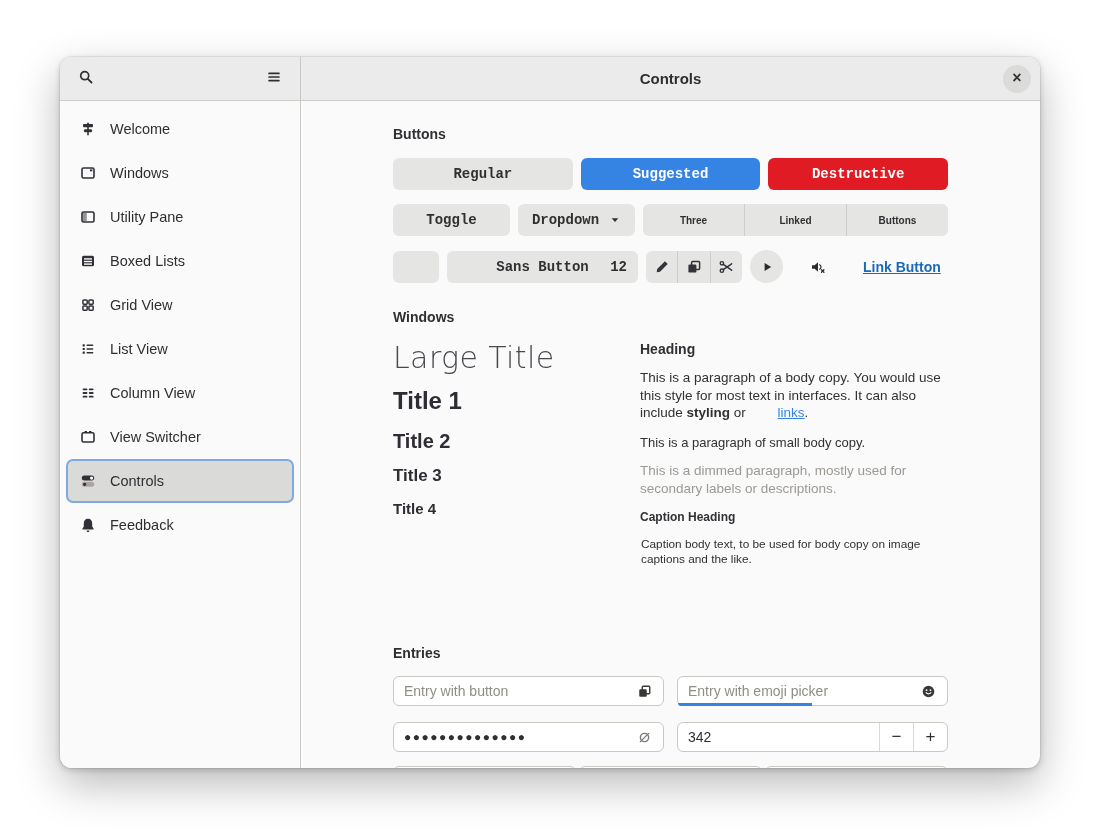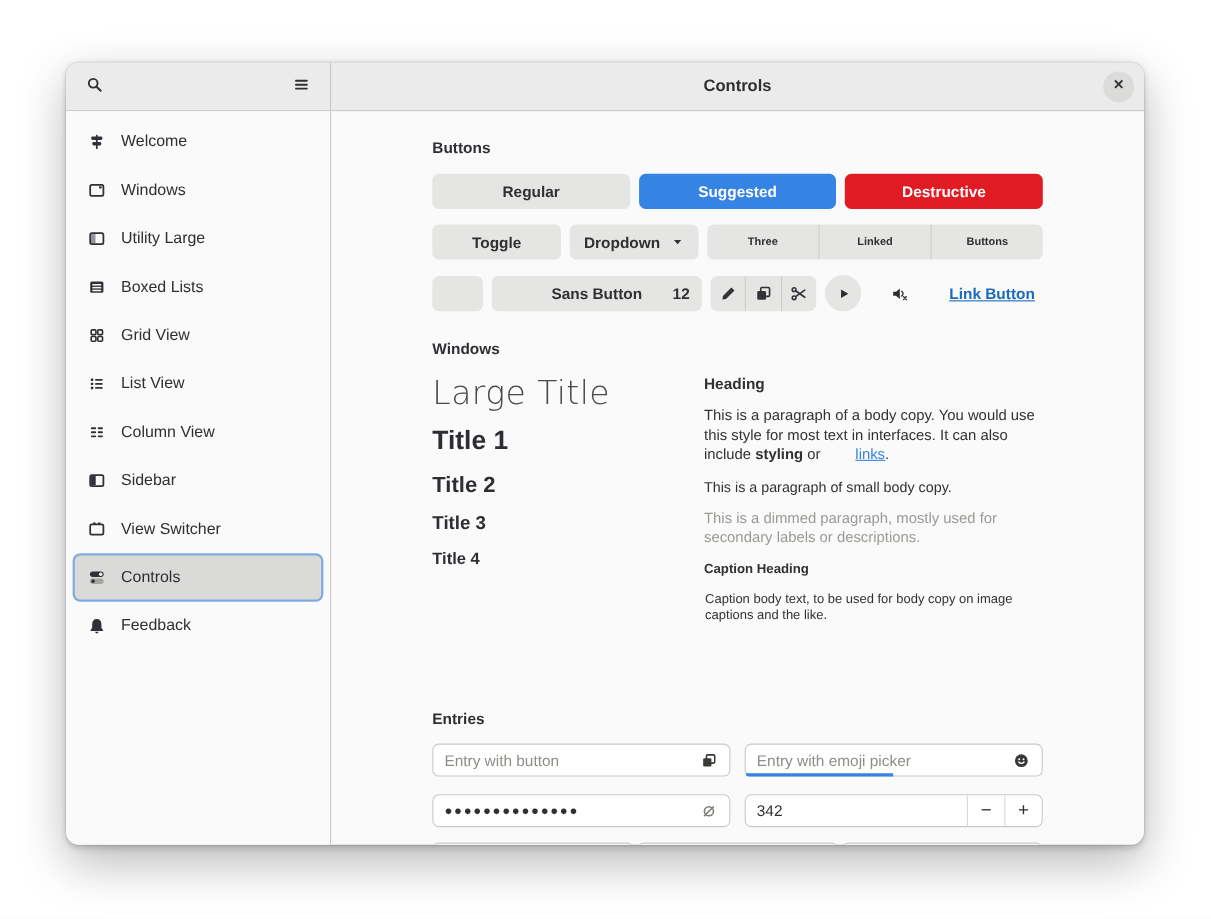--- a/index.html
+++ b/index.html
@@ -40,21 +40,21 @@
   .content{width:555px;}
   
   .sec-h{font-size:14px;font-weight:700;line-height:15px;color:#2f2f33;margin:0;}
   .sec-h.buttons{margin-bottom:16px;}
   .sec-h.labels{margin:27px 0 16px;}
   .sec-h.entries{margin:15px 0 15px;}
   
   .btn-row{display:flex;gap:8px;height:32px;margin-bottom:14px;align-items:center;}
   .btn-row.row3{height:33px;}
   .btn{height:32px;background:#e5e5e3;border:none;border-radius:6px;cursor:pointer;
-    font-family:Liberation Sans, sans-serif;font-size:14px;font-weight:700;color:#303033;
+    font-family:Liberation Mono, monospace;font-size:14px;font-weight:700;color:#303033;
     display:flex;align-items:center;justify-content:center;padding:3px;}
   .btn.flex1{flex:1;}
   .btn.suggested{background:#3584e4;color:#ffffff;}
   .btn.destructive{background:#e01b24;color:#ffffff;}
   .btn.w117{width:117px;flex:0 0 117px;}
   .btn.dropdown{gap:10px;}
   .caret{width:12px;height:12px;display:block;}
   .linked{display:flex;flex:1;height:32px;border-radius:6px;overflow:hidden;background:#e5e5e3;}
   .linked .seg{flex:1;height:100%;background:transparent;border:none;border-radius:0;cursor:pointer;
     font-family:"Liberation Sans",sans-serif;font-size:10px;font-weight:700;color:#303033;
@@ -170,21 +170,21 @@
             </span>
           <span class="nav-label">Windows</span>
         </li>
         <li class="nav-item">
           <span class="nav-icon">
               <svg viewBox="0 0 16 16">
                 <rect x="2" y="3" width="12" height="10" rx="1.5" fill="none" stroke="currentColor" stroke-width="1.6"></rect>
                 <rect x="2.8" y="3.8" width="4" height="8.4" fill="currentColor" opacity=".5"></rect>
               </svg>
             </span>
-          <span class="nav-label">Utility Large</span>
+          <span class="nav-label">Utility Pane</span>
         </li>
         <li class="nav-item">
           <span class="nav-icon">
               <svg viewBox="0 0 16 16">
                 <rect x="2" y="2.8" width="12" height="10.4" rx="1.5" fill="currentColor"></rect>
                 <rect x="4" y="5.2" width="8" height="1.4" fill="#fafafa"></rect>
                 <rect x="4" y="7.8" width="8" height="1.4" fill="#fafafa"></rect>
                 <rect x="4" y="10.4" width="8" height="1.4" fill="#fafafa"></rect>
               </svg>
             </span>
@@ -219,29 +219,20 @@
               <svg viewBox="0 0 16 16">
                 <rect x="2.6" y="3.4" width="4.8" height="1.8" rx=".9" fill="currentColor"></rect>
                 <rect x="8.8" y="3.4" width="4.8" height="1.8" rx=".9" fill="currentColor"></rect>
                 <rect x="2.6" y="7.1" width="4.8" height="1.8" rx=".9" fill="currentColor"></rect>
                 <rect x="8.8" y="7.1" width="4.8" height="1.8" rx=".9" fill="currentColor"></rect>
                 <rect x="2.6" y="10.8" width="4.8" height="1.8" rx=".9" fill="currentColor"></rect>
                 <rect x="8.8" y="10.8" width="4.8" height="1.8" rx=".9" fill="currentColor"></rect>
               </svg>
             </span>
           <span class="nav-label">Column View</span>
-        </li>
-        <li class="nav-item">
-          <span class="nav-icon">
-              <svg viewBox="0 0 16 16">
-                <rect x="2" y="3" width="12" height="10" rx="1.5" fill="none" stroke="currentColor" stroke-width="1.6"></rect>
-                <rect x="2.8" y="3.8" width="4.2" height="8.4" fill="currentColor"></rect>
-              </svg>
-            </span>
-          <span class="nav-label">Sidebar</span>
         </li>
         <li class="nav-item">
           <span class="nav-icon">
               <svg viewBox="0 0 16 16">
                 <rect x="2" y="3.8" width="12" height="9.2" rx="1.5" fill="none" stroke="currentColor" stroke-width="1.6"></rect>
                 <rect x="4.6" y="2" width="2.4" height="1.7" fill="currentColor"></rect>
                 <rect x="9" y="2" width="2.4" height="1.7" fill="currentColor"></rect>
               </svg>
             </span>
           <span class="nav-label">View Switcher</span>

